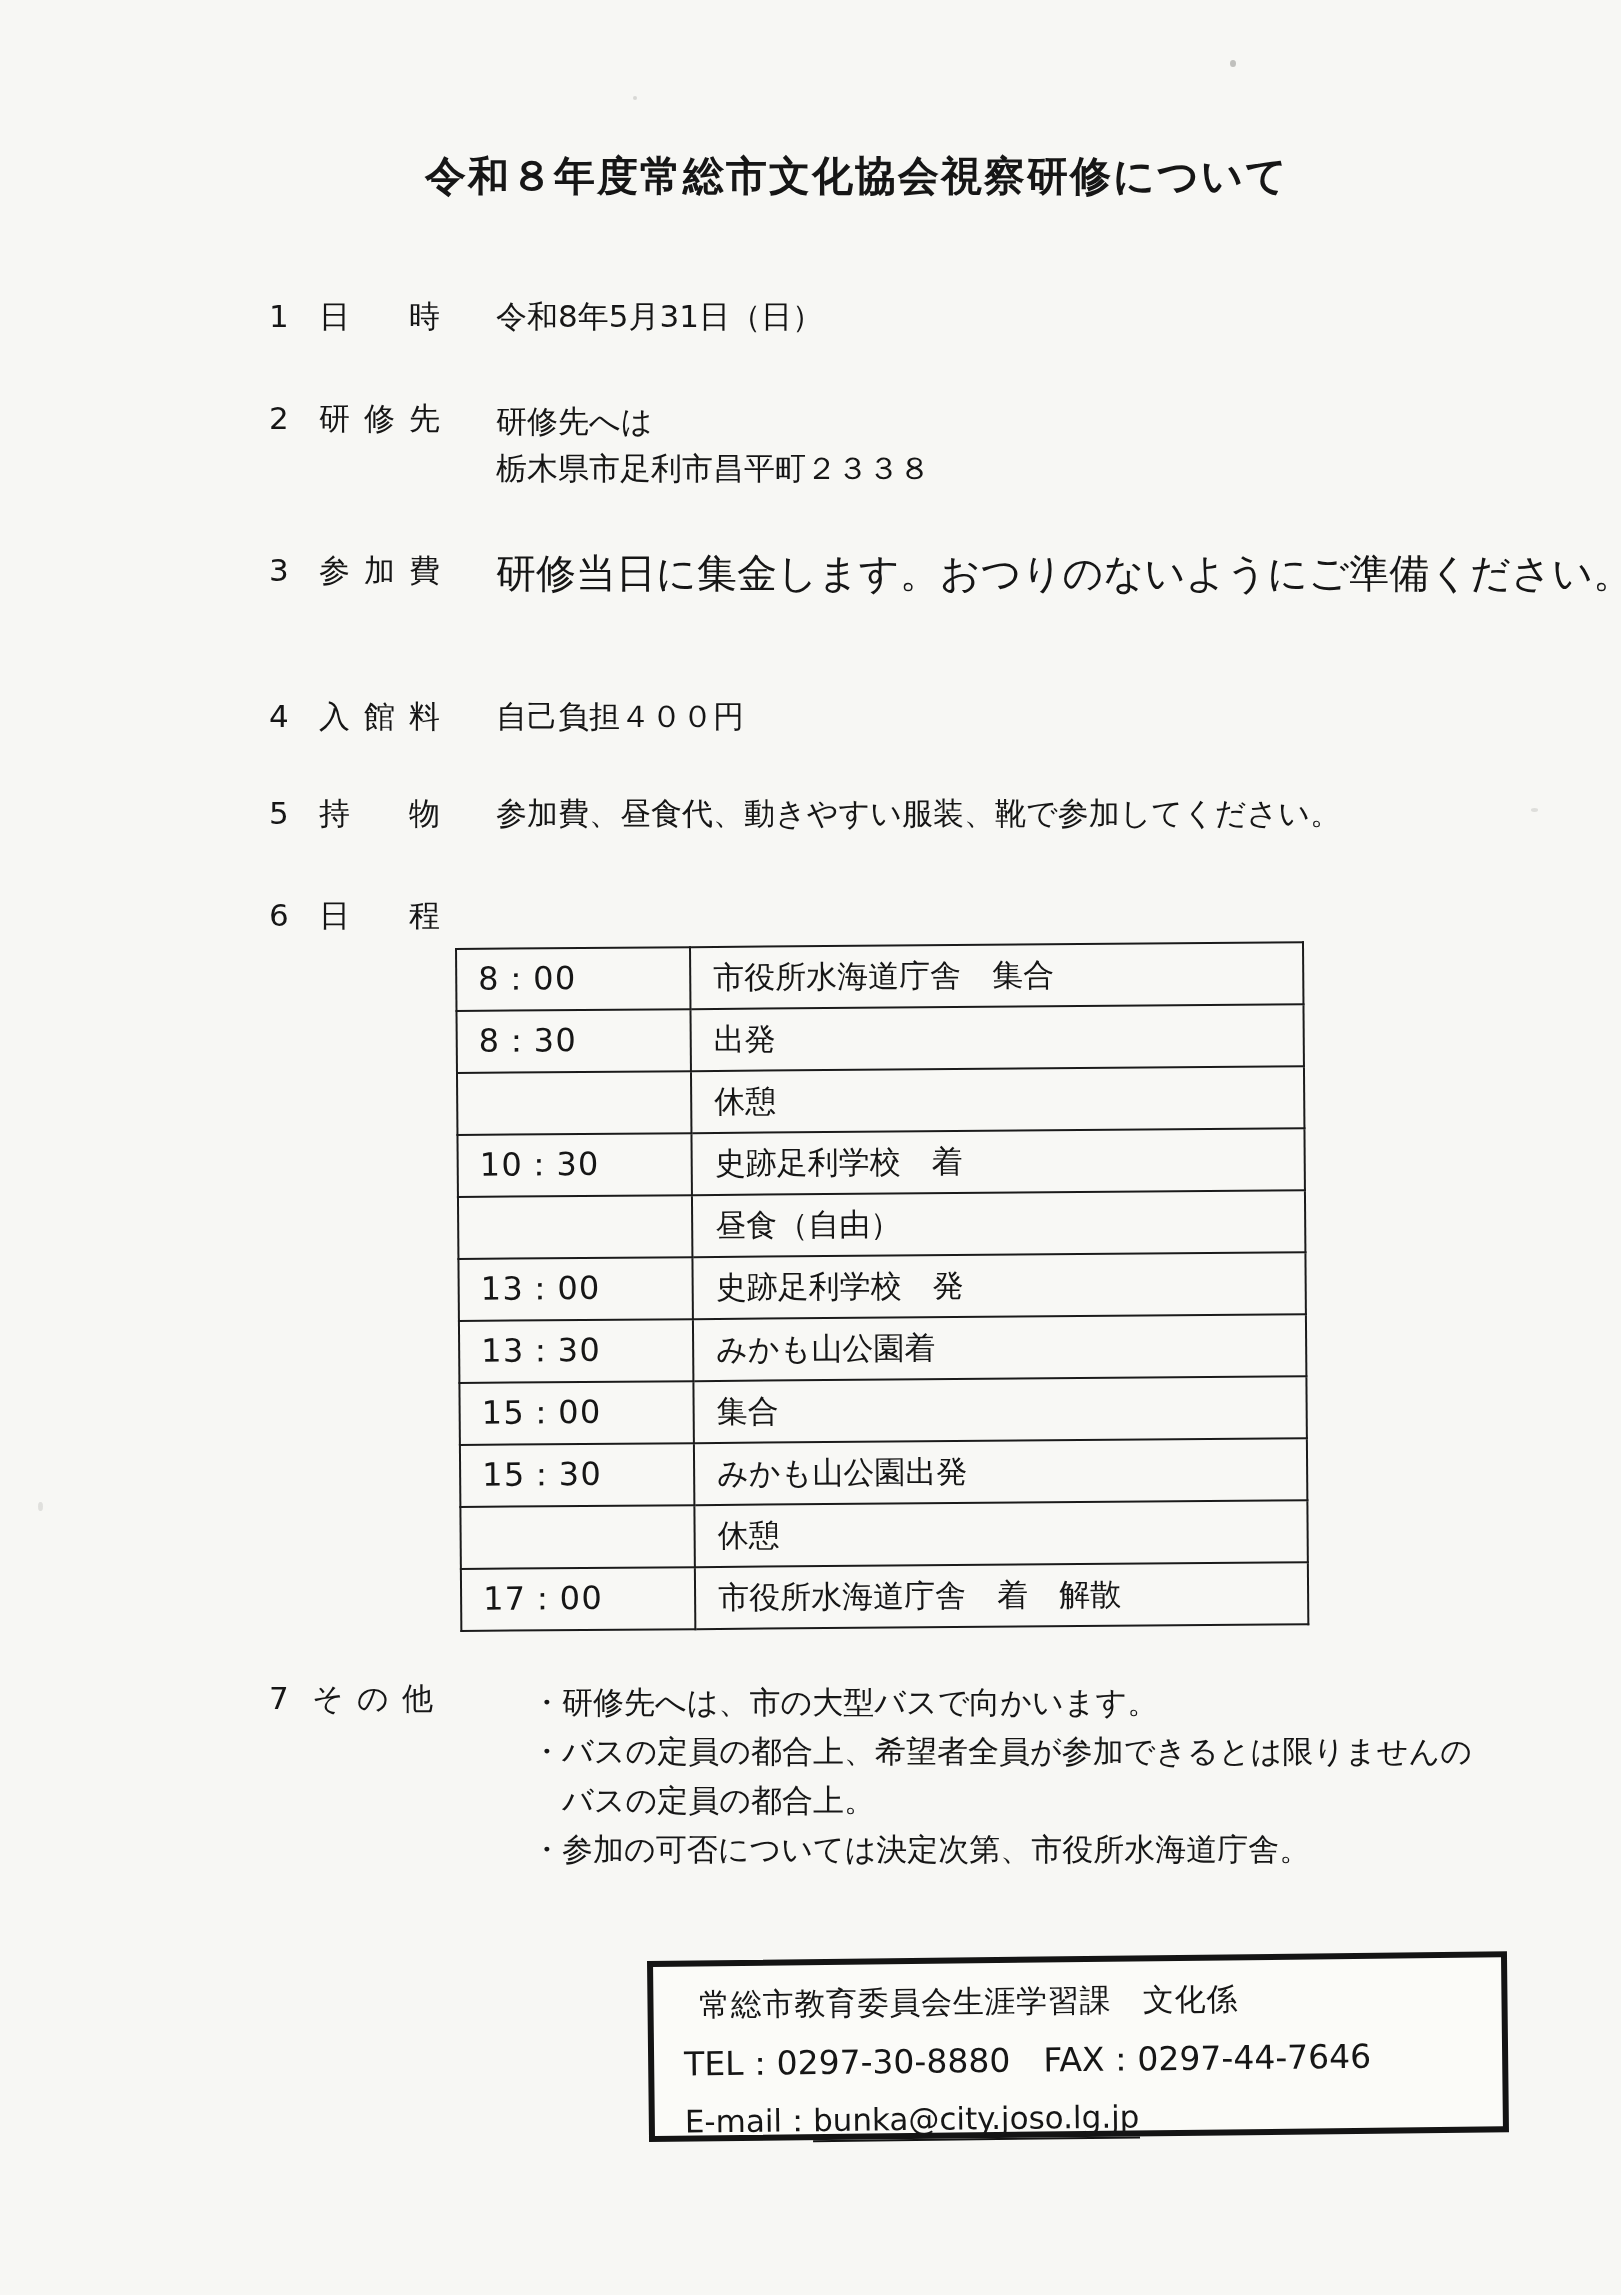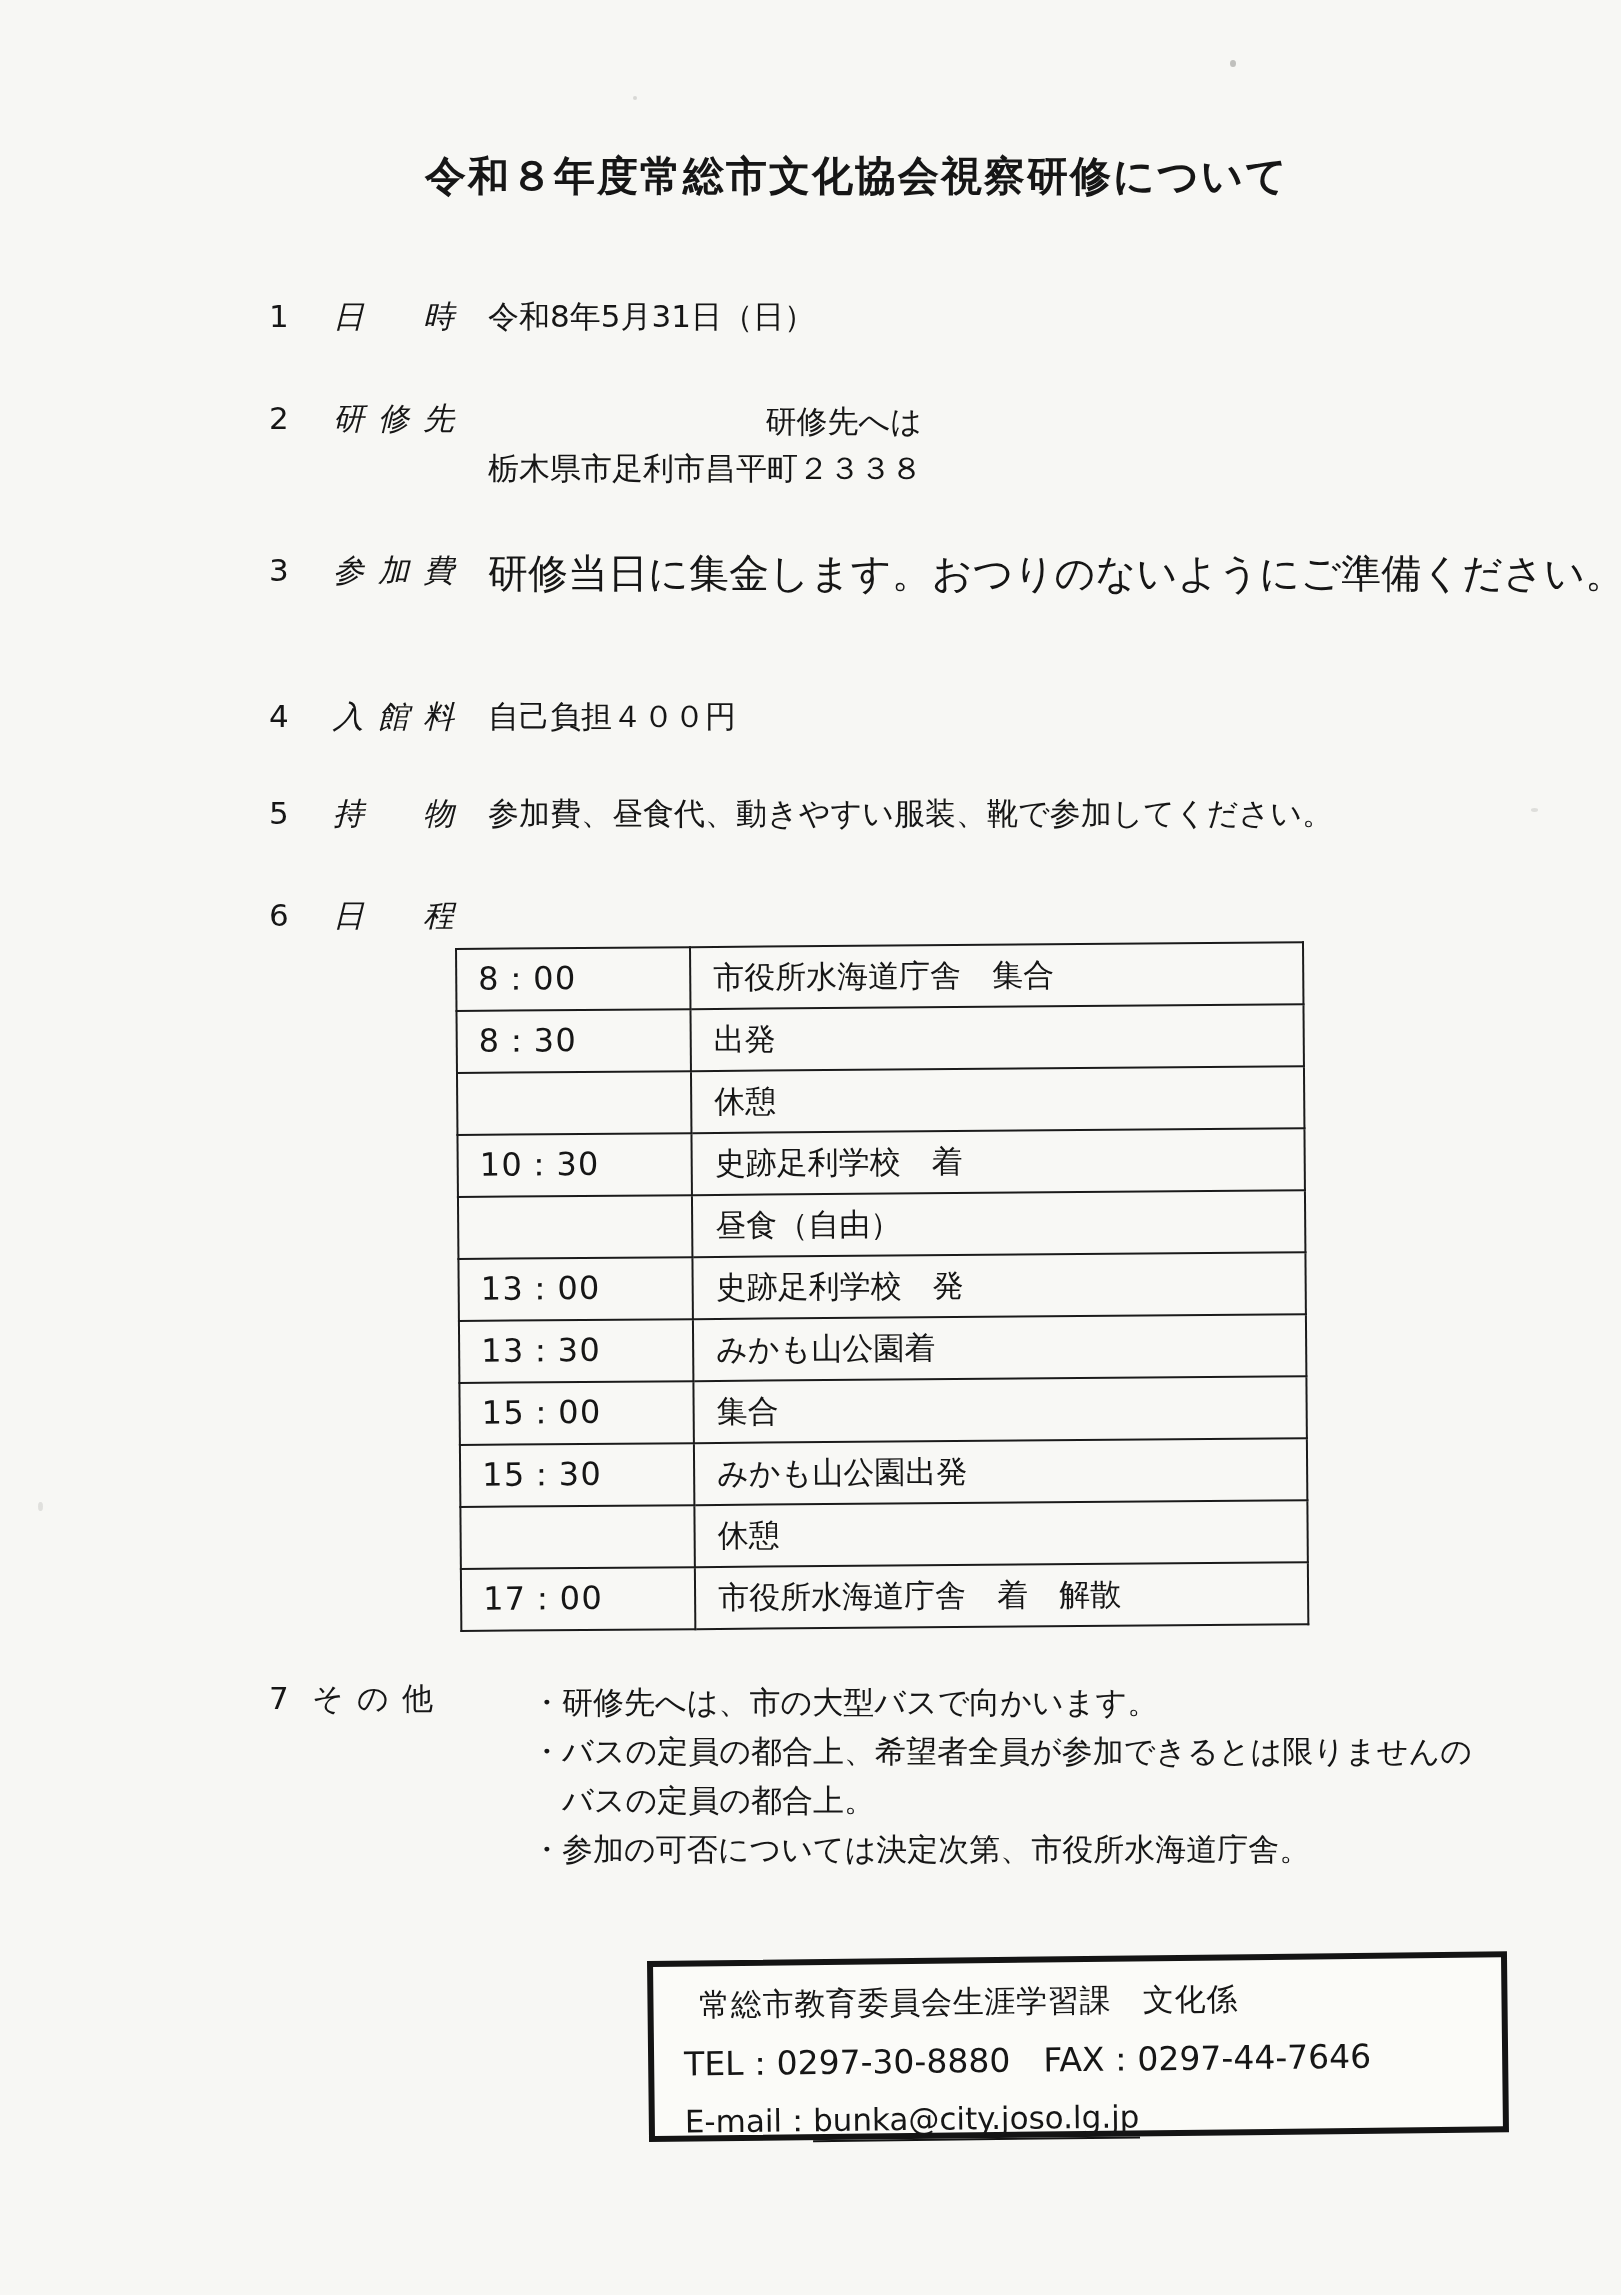--- a/index.html
+++ b/index.html
@@ -7,22 +7,22 @@
   .page {
     position:relative; width:1621px; height:2295px;
     background:#f7f7f4; color:#161616; overflow:hidden;
   }
   .doc-title {
     position:absolute; top:149px; left:425px;
     font-size:41px; font-weight:600; letter-spacing:2px; white-space:nowrap;
   }
   .item { position:absolute; left:269px; display:flex; align-items:flex-start; font-size:31px; line-height:41px; white-space:nowrap; }
   .item .no { width:34px; flex:none; }
-  .item .label { width:121px; flex:none; margin-left:30px; text-align:justify; text-align-last:justify;font-style:italic; }
-  .item .content { margin-left:34px;text-align:right; }
+  .item .label { width:121px; flex:none; margin-left:16px; text-align:justify; text-align-last:justify; }
+  .item .content { margin-left:56px; }
   .item .content .line { line-height:47px; }
   .item .content .sub { font-size:40px; }
   .s1 { top:296px; } .s2 { top:398px; } .s3 { top:550px; }
   .s4 { top:696px; } .s5 { top:793px; } .s6 { top:895px; }
 
   table.schedule {
     position:absolute; top:948px; left:455px; width:849px;
     border-collapse:collapse; table-layout:fixed;
     transform:rotate(-0.45deg); transform-origin:left top;
   }

